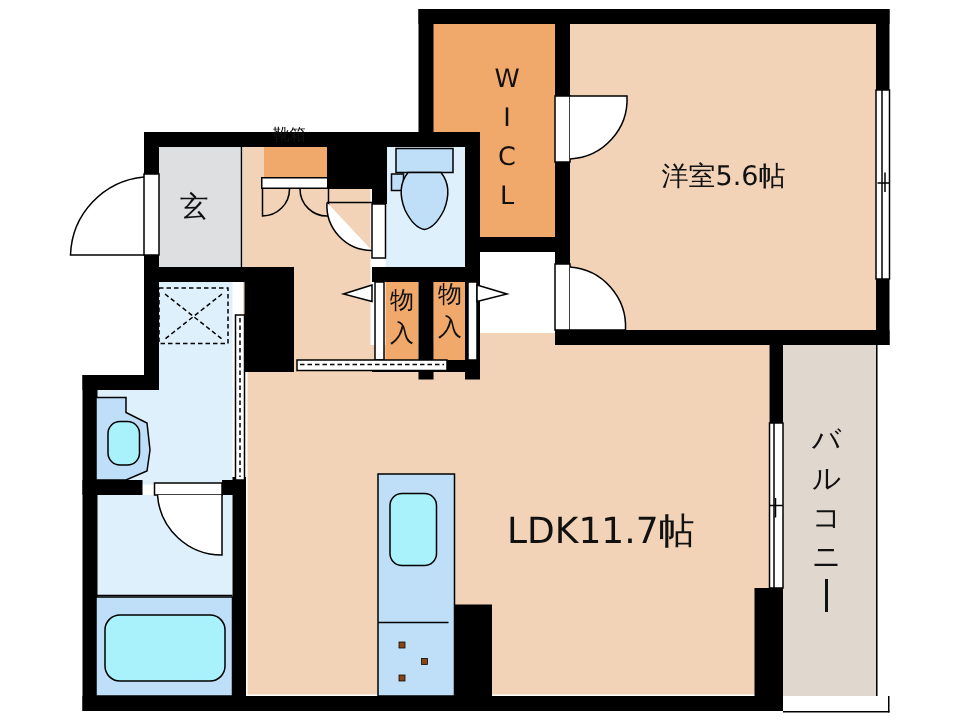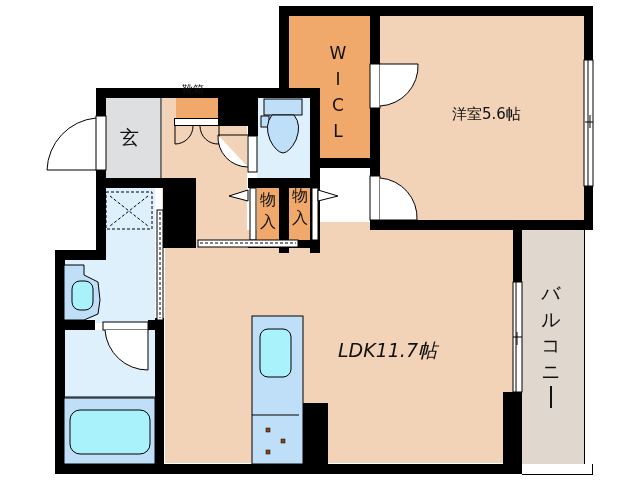--- a/index.html
+++ b/index.html
@@ -162,22 +162,22 @@
     <rect x="260" y="329" width="31" height="48" rx="8" fill="#aaf2fb"></rect>
     <line x1="252" y1="415" x2="299" y2="415"></line>
   </g>
   <g fill="#8b4513" stroke="#000" stroke-width="0.5">
     <rect x="266" y="428" width="4" height="4"></rect>
     <rect x="281" y="439" width="4" height="4"></rect>
     <rect x="266" y="450" width="4" height="4"></rect>
   </g>
 </svg>
 
-<div class="lbl" style="left:452px;top:105px;font-size:15px;">洋室5.6帖</div>
-<div class="lbl" style="left:338px;top:338px;font-size:19px;font-style:italic;">LDK11.7帖</div>
+<div class="lbl" style="left:441px;top:105px;font-size:18px;">洋室5.6帖</div>
+<div class="lbl" style="left:338px;top:338px;font-size:24px;">LDK11.7帖</div>
 
 <div class="abs" style="left:328px;top:40px;width:20px;text-align:center;font-size:17px;line-height:26px;color:#111;">
   <div>W</div>
   <div>I</div>
   <div>C</div>
   <div>L</div>
 </div>
 
 <div class="lbl" style="left:120px;top:125px;font-size:19px;">玄</div>
 <div class="lbl" style="left:182px;top:82px;font-size:11px;">靴箱</div>

